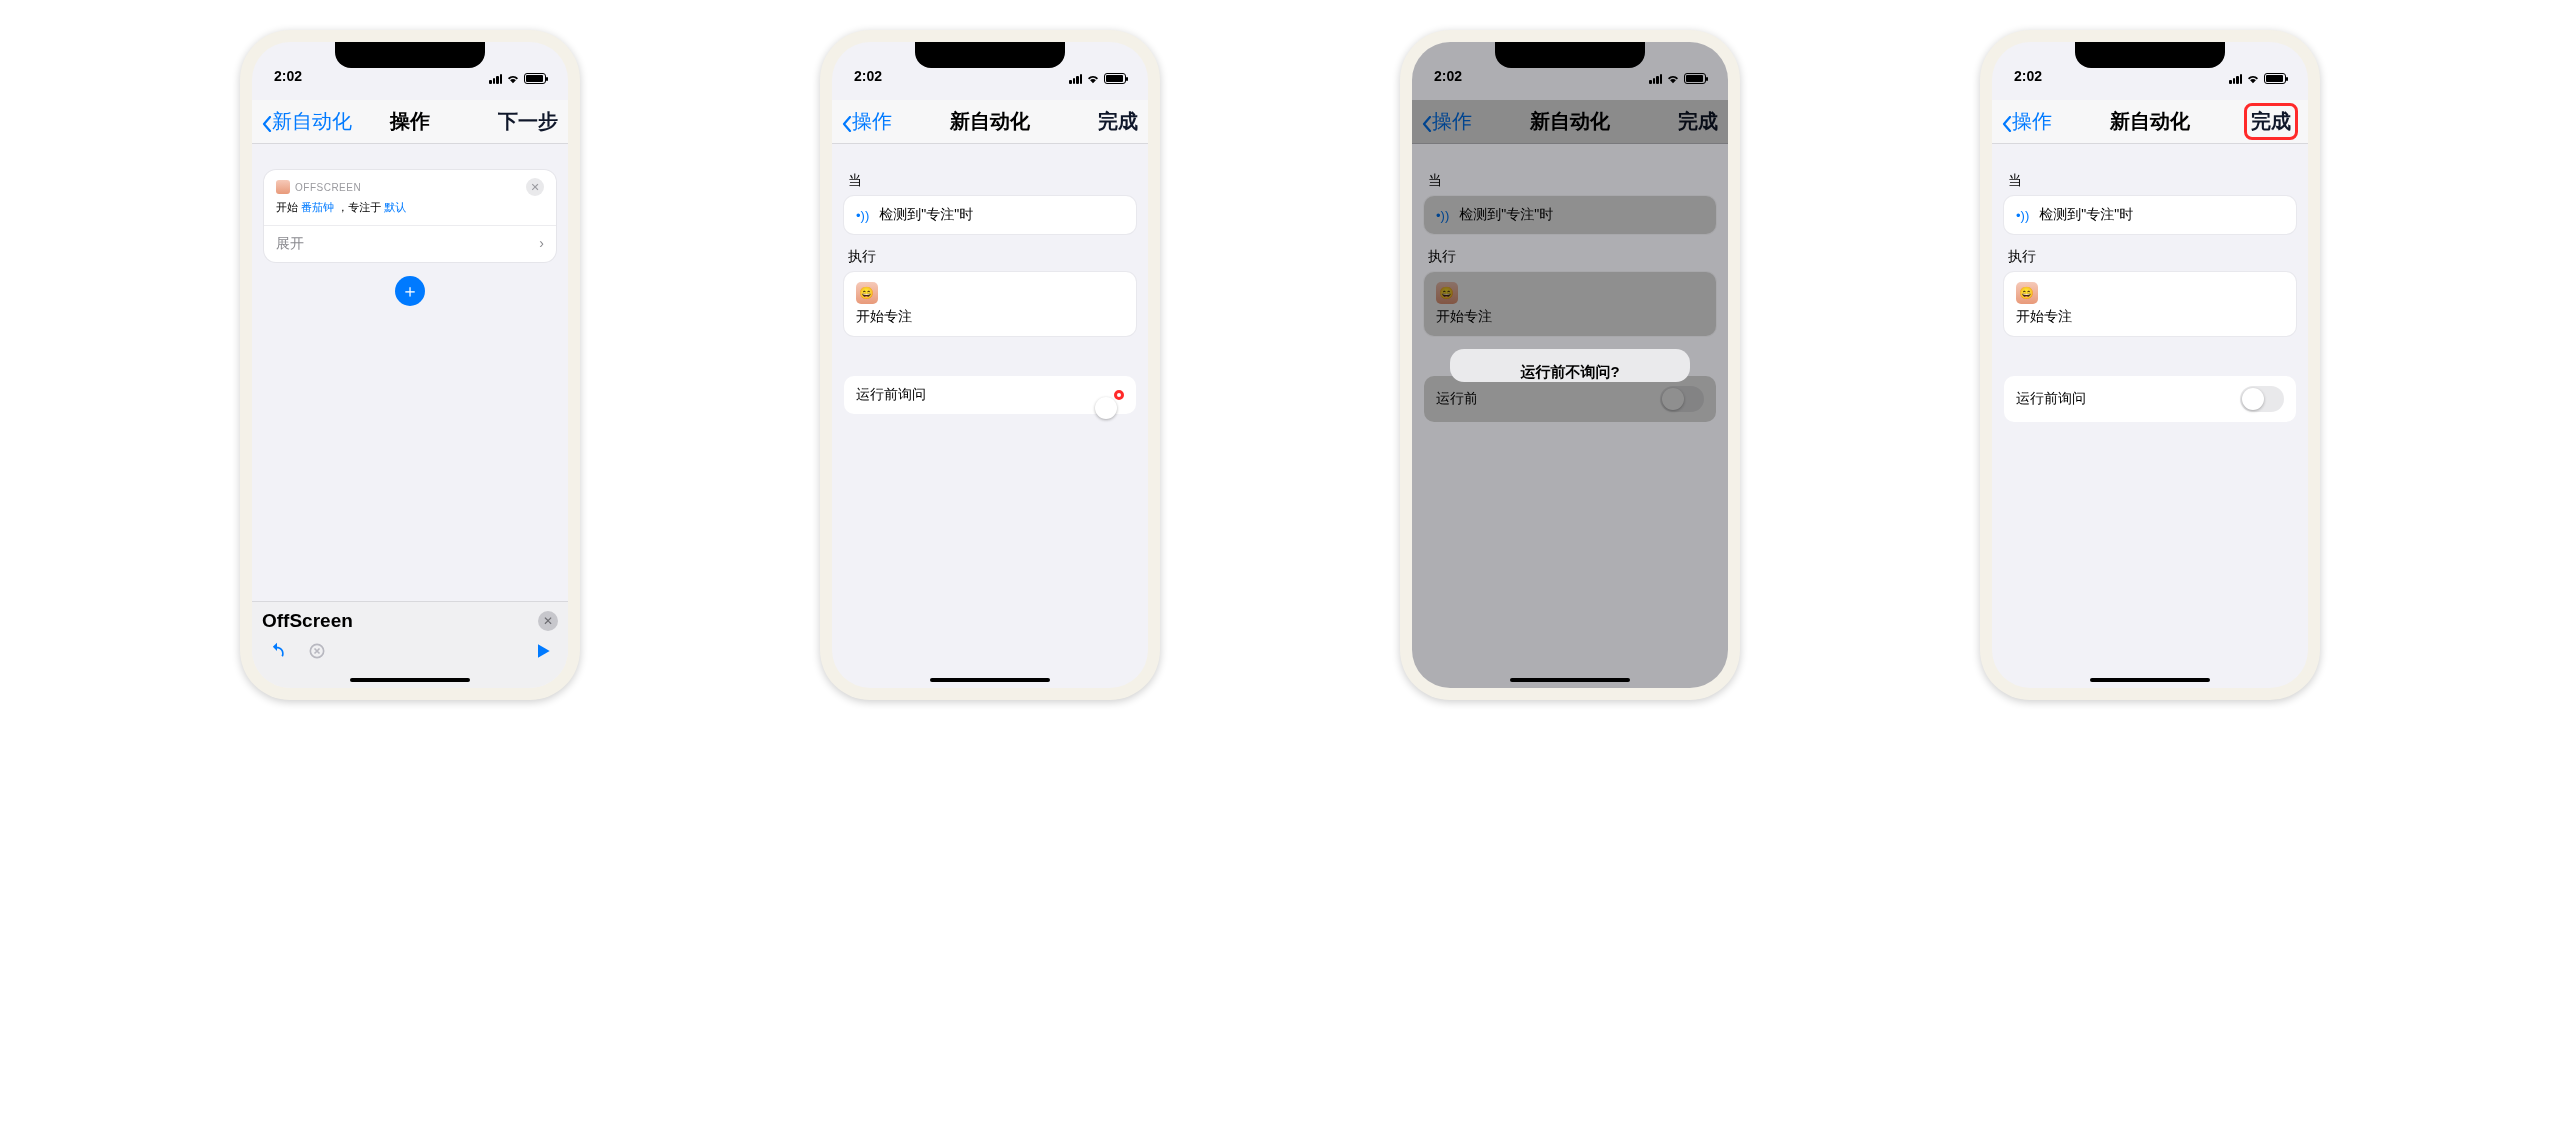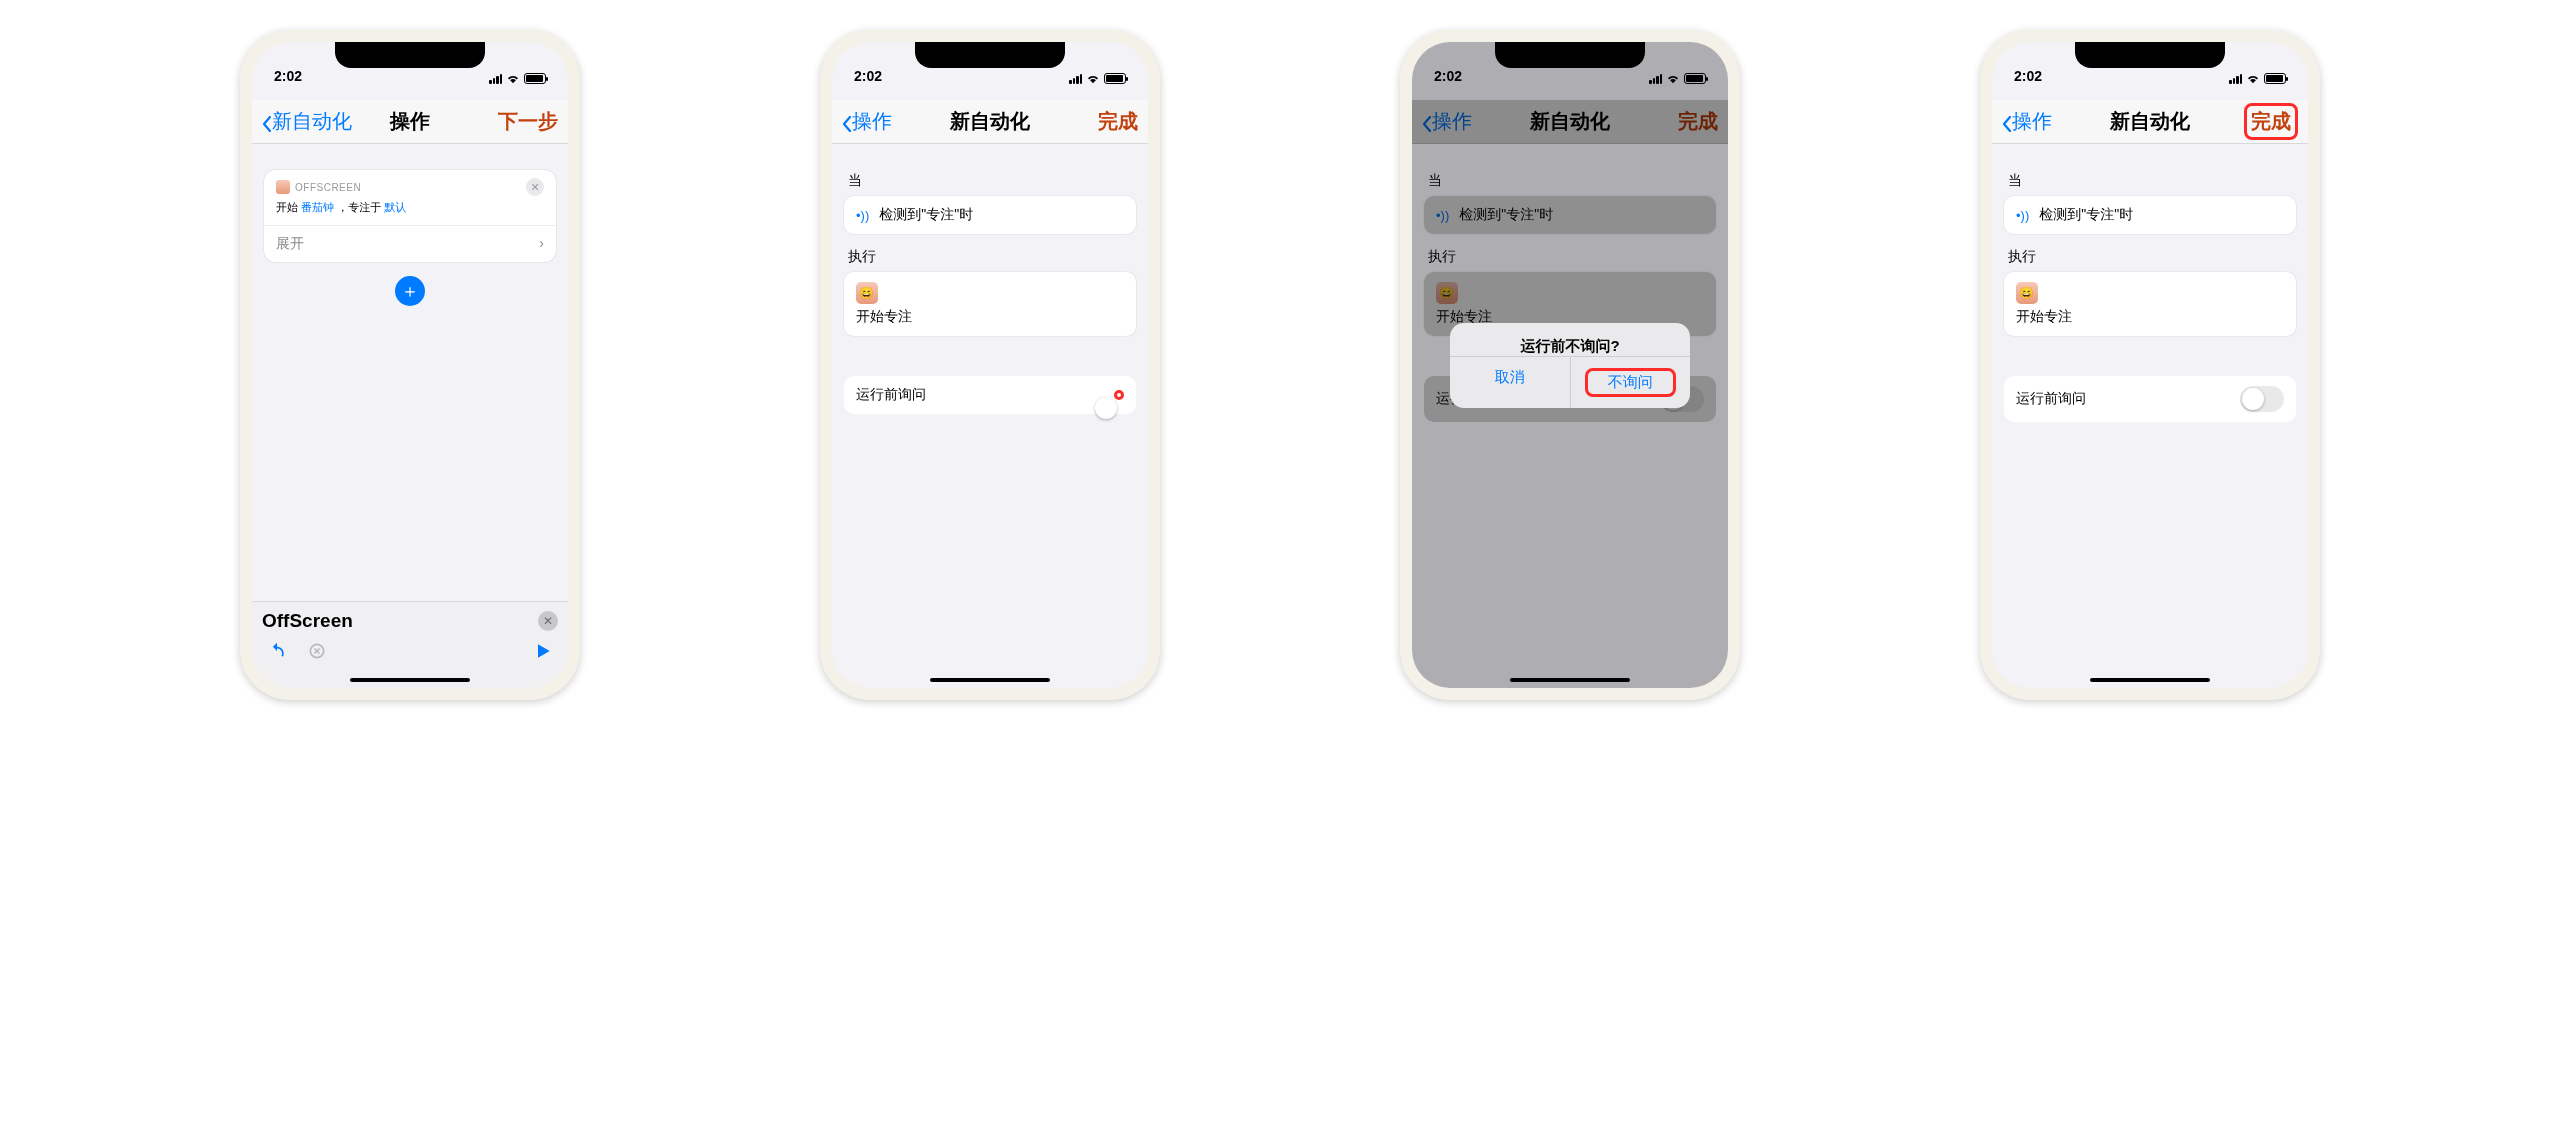--- a/index.html
+++ b/index.html
@@ -73,21 +73,21 @@
     background: #f7f7f8;
     border-bottom: 1px solid #d8d8dc;
     display: flex;
     align-items: center;
     justify-content: space-between;
     padding: 0 10px;
     font-size: 20px;
   }
   .nav-left { color:#007aff; display:flex; align-items:center; gap: -2px; }
   .nav-title { font-weight:600; color:#000; position:absolute; left:50%; transform:translateX(-50%);}
-  .nav-right { color:#c2410c; font-weight:600; }
+  .nav-right { color:#0f172a; font-weight:600; }
   .chevron-left { width:10px; height:16px; }
   .chevron-left svg { width:100%; height:100%; }
   .content { flex:1; overflow:auto; padding: 0 12px; font-size:14px; color:#000;}
   .section-label { font-size:14px; color:#000; margin-top:14px; margin-bottom:6px; margin-left:4px;}
   .card {
     background:#fff; border-radius:10px; box-shadow:0 0 0 1px rgba(0,0,0,.04);
     padding: 10px 12px;
   }
   .trigger-row { display:flex; align-items:center; gap:10px; font-size:14px;}
   .nfc-icon { color:#007aff; font-size:13px;}
@@ -350,28 +350,20 @@
       <div class="toggle-row">
         <span style="overflow:hidden;white-space:nowrap;width:40px;">运行前询问</span>
         <span class="switch off">
             <span class="knob"></span>
           </span>
       </div>
     </div>
     <div class="dim" style="filter:none;">
       <div class="alert">
         <div class="alert-title">运行前不询问?</div>
-        <div class="alert-btns">
-          <div class="alert-btn">取消</div>
-          <div class="alert-btn">
-            <span class="redbox-tight" style="display:inline-block;padding:2px 20px;">
-              <span>不询问</span>
-            </span>
-          </div>
-        </div>
       </div>
     </div>
     <div class="home-indicator"></div>
   </div>
 </div>
 
 <div class="phone">
   <div class="screen">
     <div class="notch"></div>
     <div class="statusbar">

